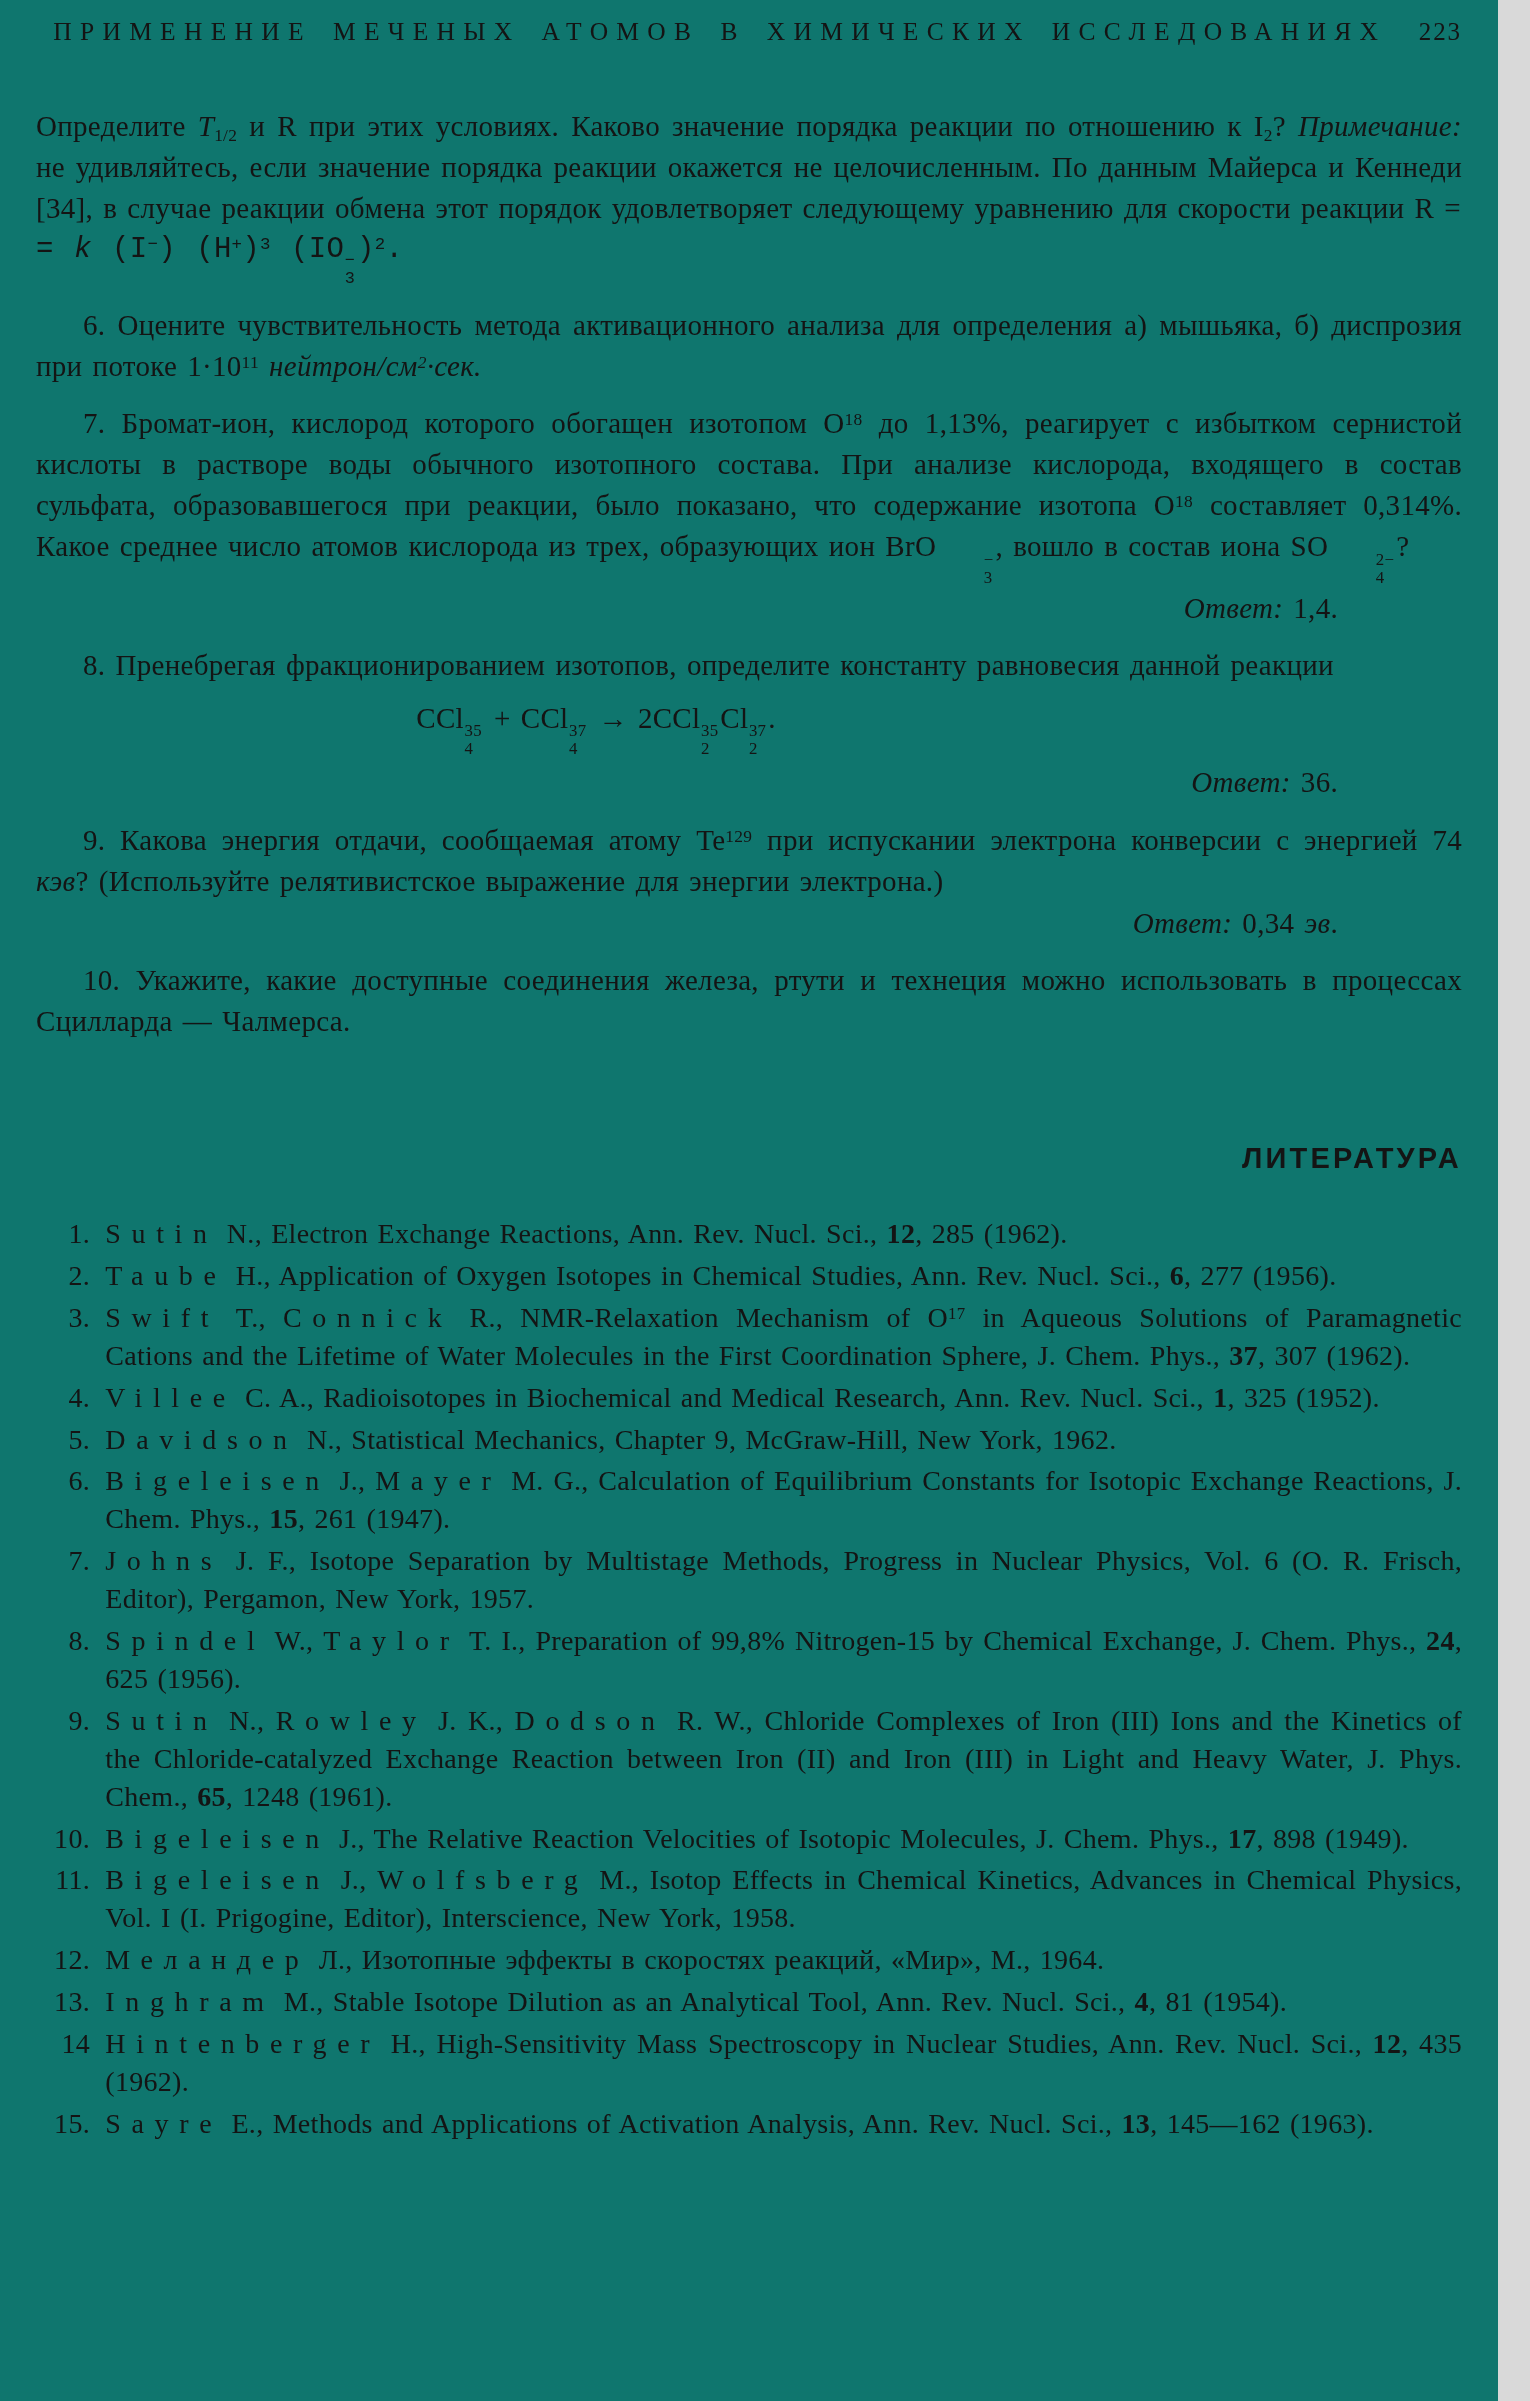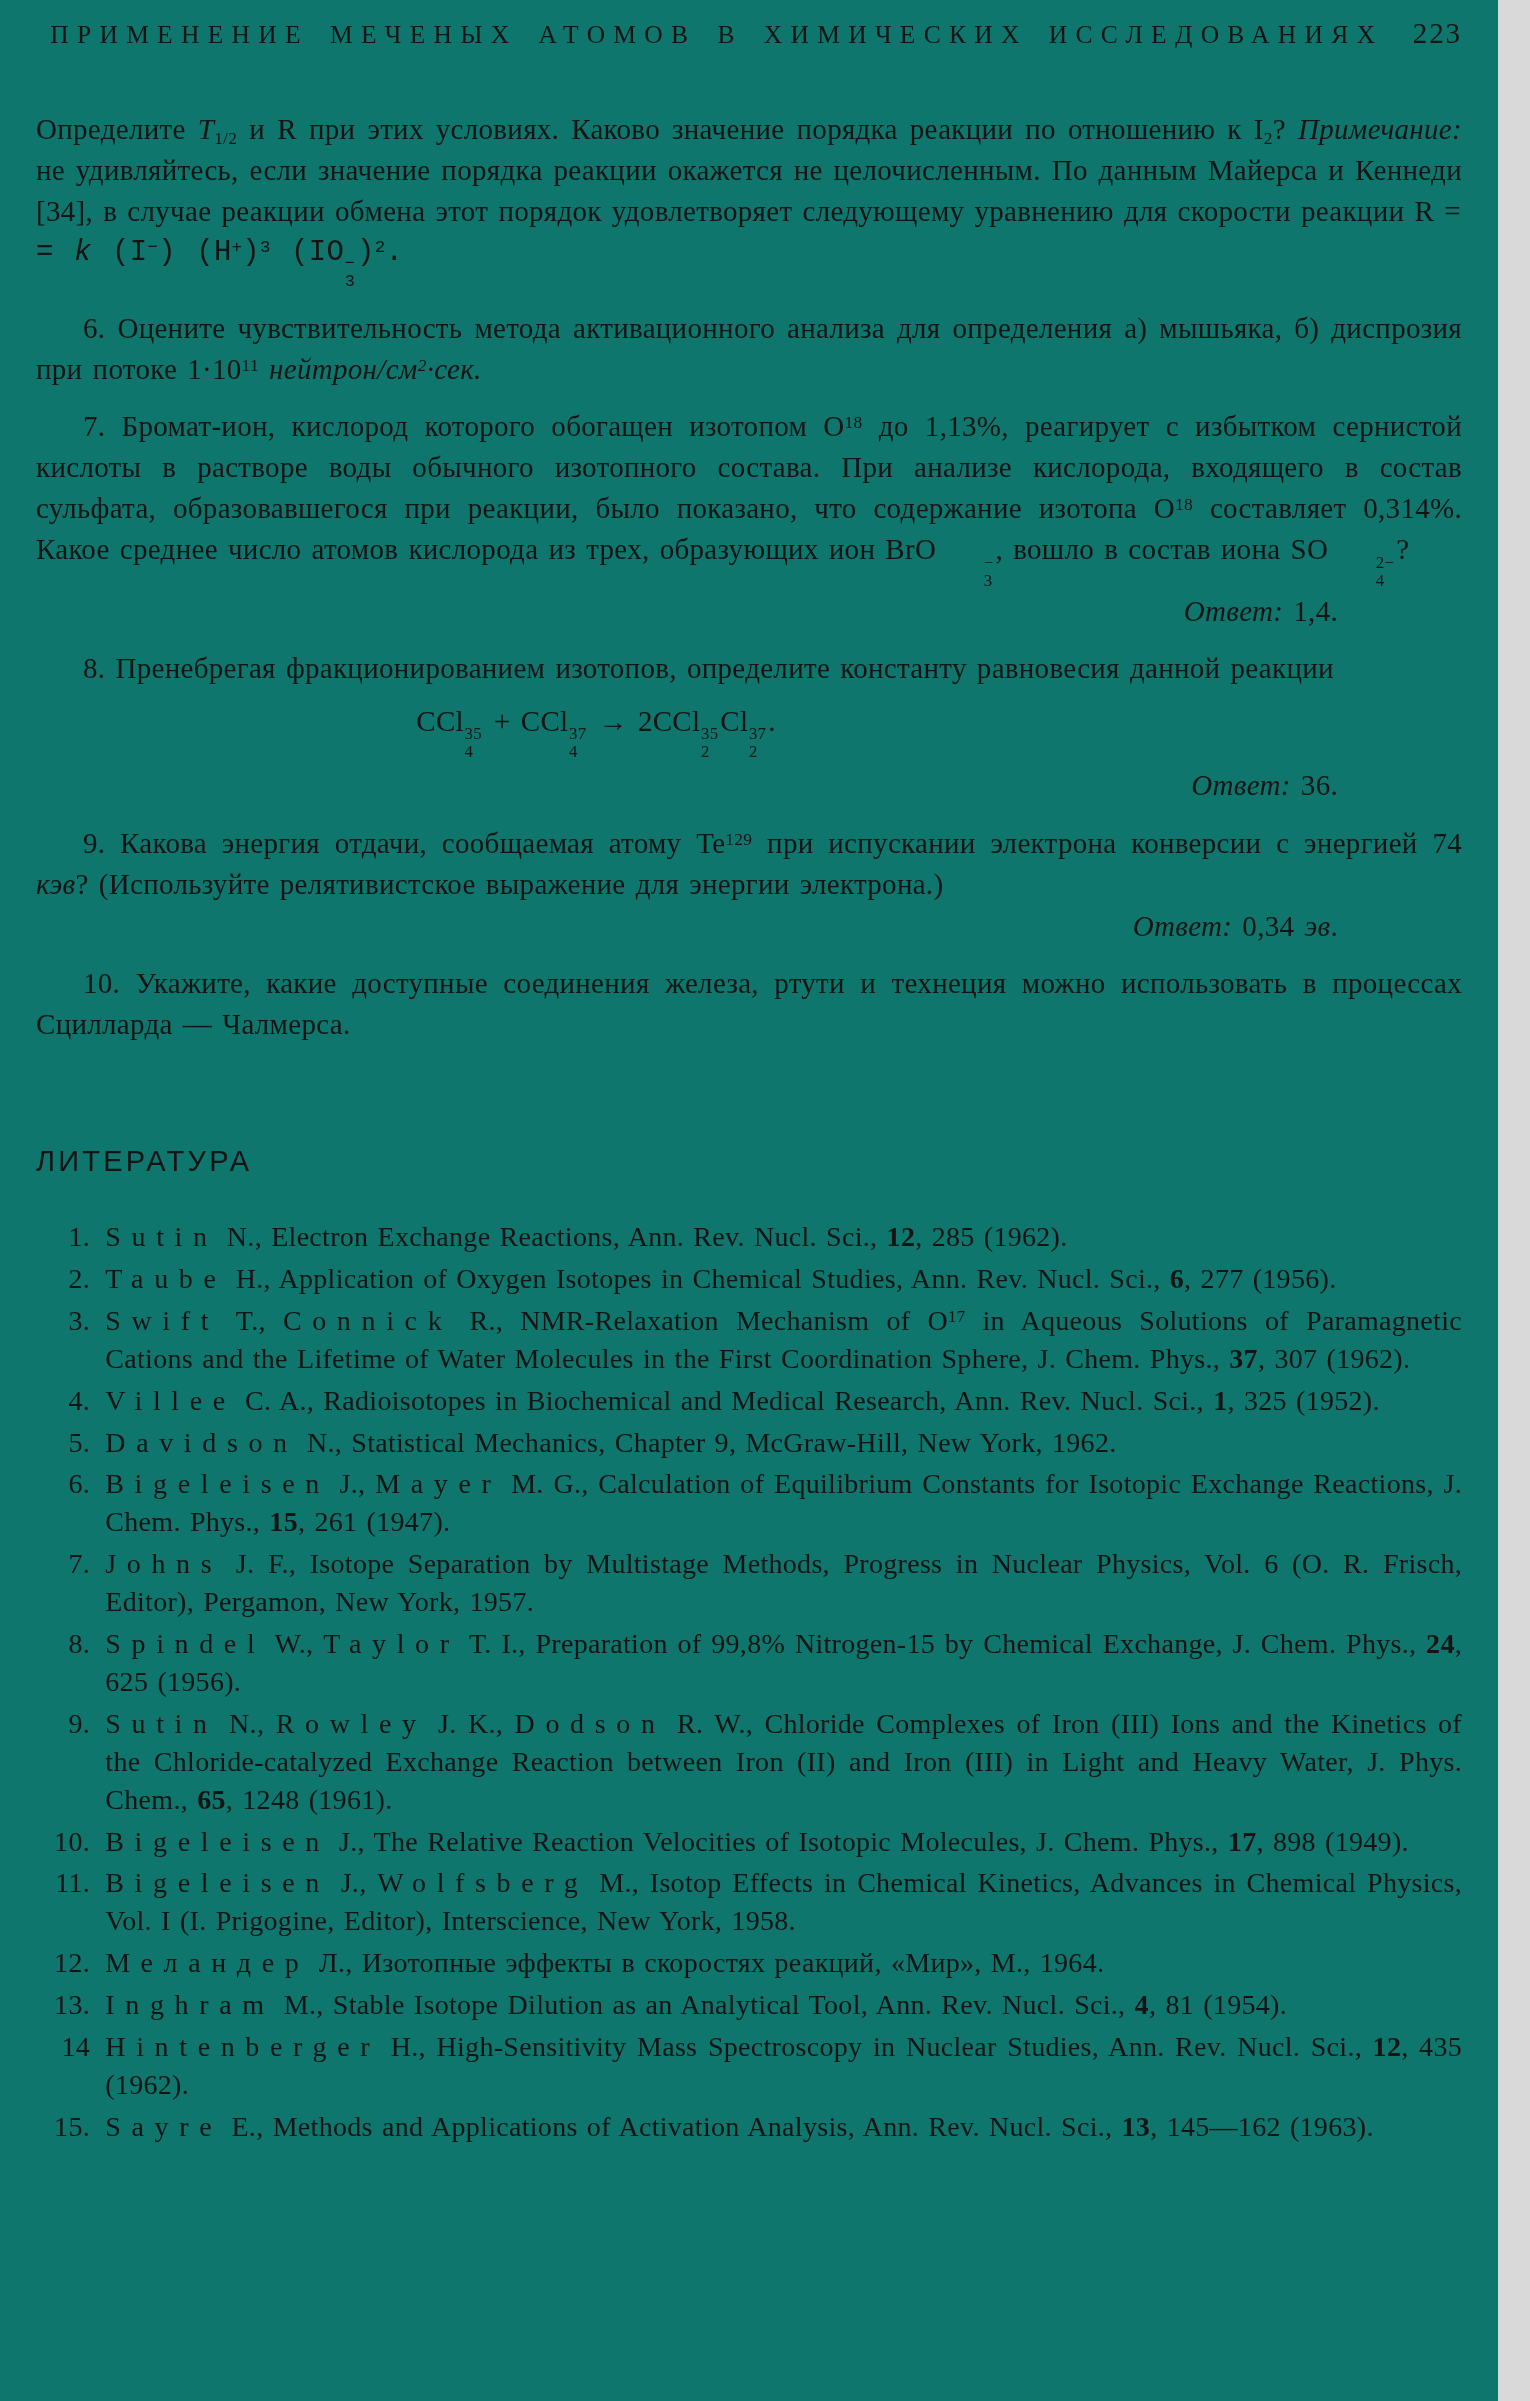--- a/index.html
+++ b/index.html
@@ -5,31 +5,31 @@
   html,body{margin:0;padding:0;background:#d9d9d9;}
   .page{
     width:1498px;height:2401px;background:#0f766e;color:#141414;
     font-family:"Liberation Serif", serif;
     box-sizing:border-box;padding:16.6px 36px 0 36px;
     position:relative;overflow:hidden;
   }
   
   .running-head{display:flex;align-items:baseline;}
   .rh-title{flex:1;text-align:center;font-size:25.5px;letter-spacing:8.3px;word-spacing:6.4px;white-space:nowrap;}
-  .rh-page{font-size:29px;letter-spacing:1.9px;margin-left:15.3px;}
+  .rh-page{font-size:25px;letter-spacing:1.9px;margin-left:15.3px;}
   
   .bodytext{font-size:29px;line-height:41px;text-align:justify;word-spacing:2.6px;letter-spacing:0.3px;}
   .para{margin:0;}
   .intro{margin-top:59px;}
   .eqline{text-align:left;margin-top:0;font-family:Liberation Mono, monospace;}
   .prob{text-indent:47px;margin-top:16.6px;}
   .ans{text-align:right;padding-right:124px;margin-top:1.3px;}
   .formula{text-align:center;padding-right:306px;margin:11.5px 0 3.8px 0;}
   .lit-head{
-    text-align:left;font-family:"Liberation Sans", sans-serif;font-weight:400;
+    text-align:right;font-family:"Liberation Sans", sans-serif;font-weight:700;
     font-size:29px;letter-spacing:3.2px;margin:96px 0 36px 0;
   }
   
   .refs{font-size:28px;line-height:38px;}
   .ref{display:flex;margin-bottom:3.8px;}
   .ref-num{flex:0 0 54px;text-align:right;margin-right:15.3px;white-space:nowrap;}
   .ref-body{flex:1;text-align:justify;word-spacing:1.9px;}
   
   .it{font-style:italic;}
   .bd{font-weight:bold;}

